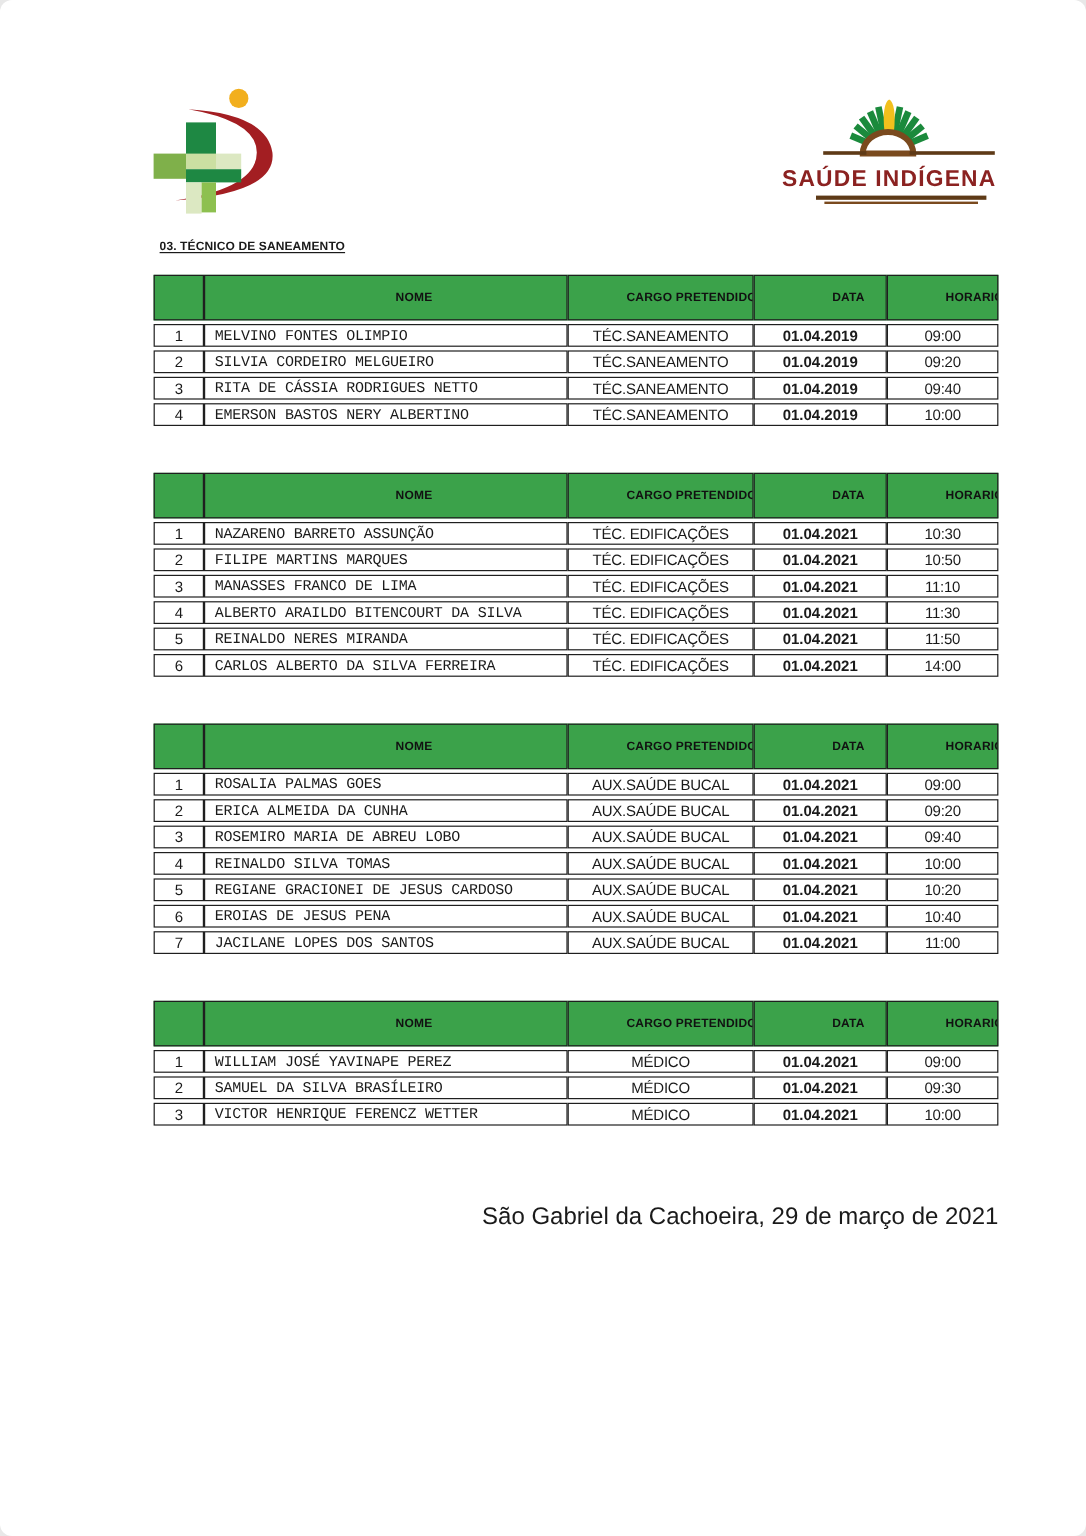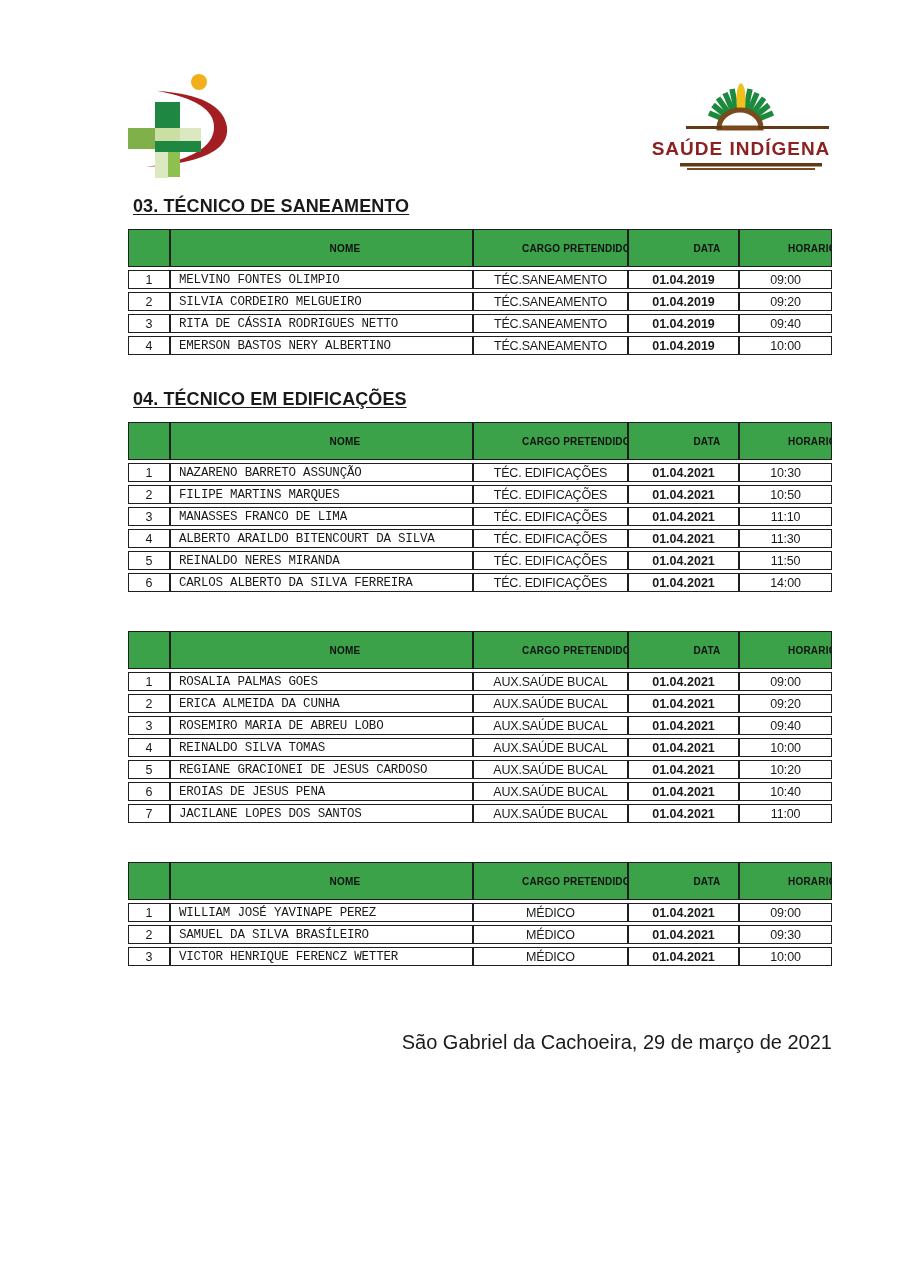--- a/index.html
+++ b/index.html
@@ -6,27 +6,28 @@
   html, body { margin: 0; padding: 0; background: #e8e8e8; }
   .page {
     position: relative;
     width: 905px;
     height: 1280px;
     margin: 0 auto;
     background: #ffffff;
     font-family: "Liberation Sans", sans-serif;
     color: #1a1a1a;
     overflow: hidden;
+    border-radius: 10px;
   }
   .logo-left { position: absolute; left: 110px; top: 65px; width: 130px; height: 130px; }
   .logo-right { position: absolute; left: 640px; top: 75px; width: 220px; height: 110px; }
   .content { position: absolute; left: 128px; top: 198px; width: 704px; }
 
   .section-heading {
-    font-size: 18px;
+    font-size: 10px;
     font-weight: 700;
     line-height: 16px;
     margin: 0 0 0 5px;
     letter-spacing: 0.1px;
     text-decoration: underline;
     text-underline-offset: 2px;
   }
   .doc-section + .doc-section { margin-top: 33px; }
 
   table.schedule-table {
@@ -160,21 +161,20 @@
                 <td class="name-cell">EMERSON BASTOS NERY ALBERTINO</td>
                 <td class="cargo-cell">TÉC.SANEAMENTO</td>
                 <td class="date-cell">01.04.2019</td>
                 <td class="time-cell">10:00</td>
               </tr>
             </tbody>
     </table>
   </section>
 
   <section class="doc-section">
-    <h2 class="section-heading">04. TÉCNICO EM EDIFICAÇÕES</h2>
     <table class="schedule-table">
       <colgroup>
         <col style="width:42px">
         <col style="width:303px">
         <col style="width:155px">
         <col style="width:111px">
         <col style="width:93px">
       </colgroup>
       <thead>
         <tr>

